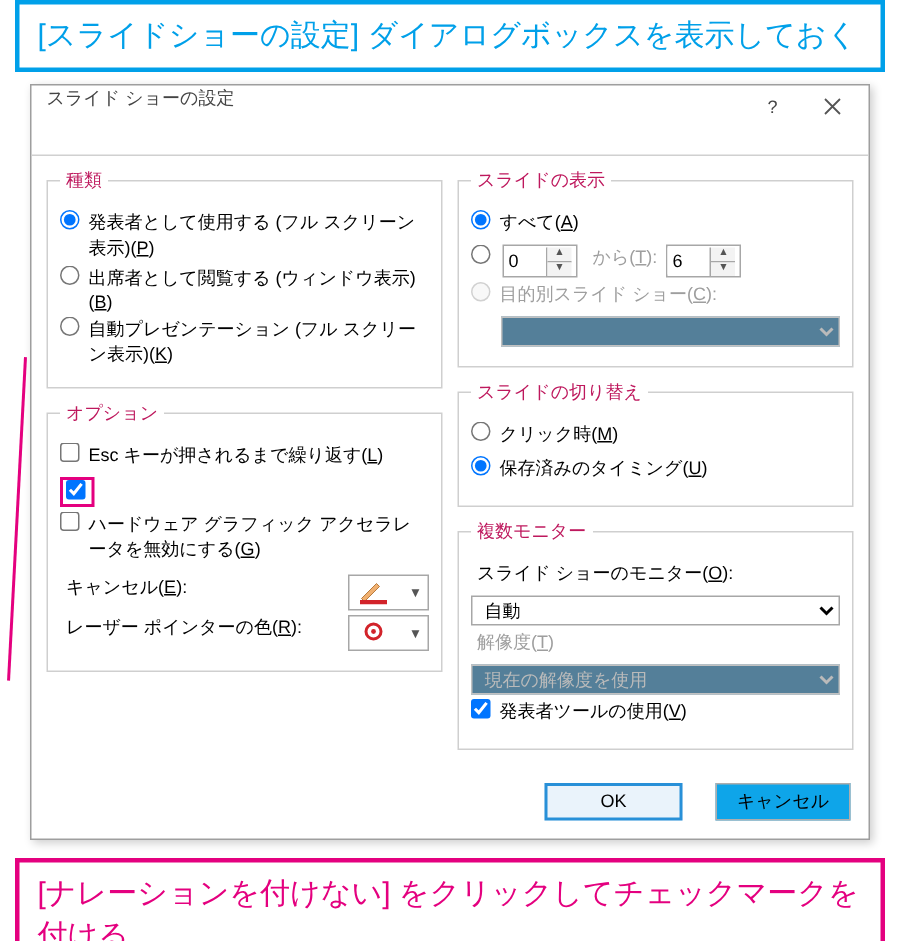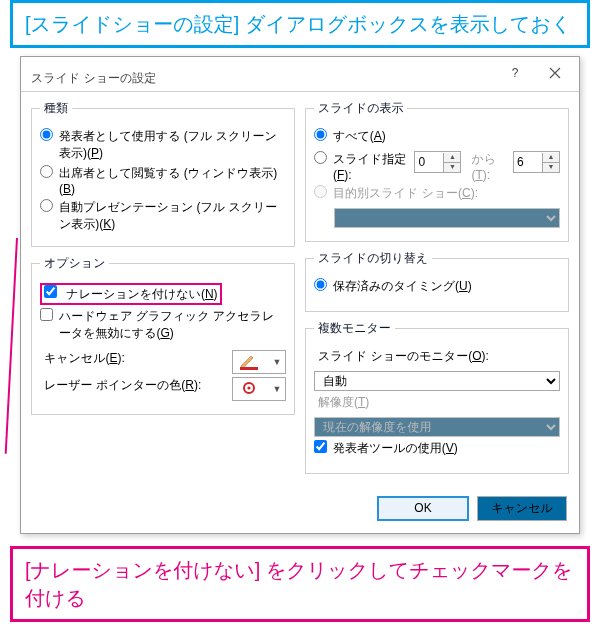--- a/index.html
+++ b/index.html
@@ -32,44 +32,44 @@
   .dialog {
     width: 558px;
     margin: 8px auto 12px auto;
     border: 1px solid #9e9e9e;
     box-shadow: 2px 2px 6px rgba(0,0,0,0.2);
     background: #fff;
     position: relative;
   }
   .titlebar {
     display: flex;
-    align-items: flex-end;
+    align-items: flex-start;
     height: 30px;
     border-bottom: 1px solid #d0d0d0;
-    padding: 0 4px 4px 10px;
+    padding: 0 4px 16px 10px;
   }
   .titlebar-title { flex: 1; color: #444; }
   .titlebar-btn {
     width: 40px; height: 28px;
     display: flex; align-items: center; justify-content: center;
     color: #444;
   }
   .titlebar-btn svg { stroke: #555; }
   .dialog-body {
     display: flex;
     padding: 8px 10px 6px 10px;
     gap: 10px;
   }
   .col { flex: 1; min-width: 0; }
   fieldset {
     border: 1px solid #cfcfcf;
     margin: 0 0 8px 0;
     padding: 8px 8px 10px 8px;
   }
-  legend { color: #0f172a; padding: 0 4px; font-size: 12px; }
+  legend { color: #be185d; padding: 0 4px; font-size: 12px; }
   .row { display: flex; align-items: flex-start; margin: 3px 0; min-height: 20px; }
   .row label { margin-left: 4px; }
   .indent { margin-left: 20px; }
   .hl { border: 2px solid #e4007f; padding: 0 2px; display: inline-block; }
   select, input[type=text] {
     border: 1px solid #a7a7a7;
     background: #fff;
     height: 20px;
     font-size: 12px;
     padding: 0 4px;
@@ -86,29 +86,29 @@
   .spin {
     display:inline-flex; align-items:center; border:1px solid #a7a7a7; height:20px; width:48px;
   }
   .spin input { border:0; width:28px; height:18px; padding:0 3px; }
   .spin .sbtns { display:flex; flex-direction:column; width:16px; border-left:1px solid #a7a7a7;}
   .spin .sbtn { height:9px; font-size:7px; line-height:7px; text-align:center; color:#555; background:#f3f3f3;}
   .spin .sbtn:first-child{border-bottom:1px solid #a7a7a7;}
   .disabled { color: #9e9e9e; }
   select.disabled, .spin.disabled { background:#0c4a6e; }
   .footer {
-    display:flex; justify-content:flex-end; gap:8px;
+    display:flex; justify-content:flex-end; gap:22px;
     padding: 8px 12px 12px 0;
   }
   .btn {
     min-width: 68px;
     padding: 3px 10px;
     text-align: center;
     border: 1px solid #adadad;
-    background: #0369a1;
+    background: #0ea5e9;
     font-size: 12px;
   }
   .btn-default { border: 2px solid #2890d8; background:#eaf3fb; }
   input[type=radio], input[type=checkbox]{ margin:0 2px 0 0; }
   .und { text-decoration: underline; }
 </style>
 </head>
 <body>
 
 <div class="callout callout-blue">[スライドショーの設定] ダイアログボックスを表示しておく</div>
@@ -143,22 +143,26 @@
             </div>
           <div class="row">
               <input type="radio" style="">
             <label><span>自動プレゼンテーション (フル スクリーン表示)(</span><span class="und">K</span><span>)</span></label>
             </div>
         </fieldset>
 
         <fieldset>
           <legend>オプション</legend>
           <div class="row">
+              <input type="checkbox" style="">
+            <label><span>Esc キーが押されるまで繰り返す(</span><span class="und">L</span><span>)</span></label>
+            </div>
+          <div class="row">
               <span class="hl"><input type="checkbox" checked="" style="">
-            <label><span>ナレーションを付けない(</span><span class="und">N</span><span>)</span></label></span>
+            </span>
             </div>
           <div class="row">
               <input type="checkbox" style="">
             <label><span>ハードウェア グラフィック アクセラレータを無効にする(</span><span class="und">G</span><span>)</span></label>
             </div>
 
           <div class="row" style="margin-top:8px; justify-content:space-between;">
             <label><span>キャンセル(</span><span class="und">E</span><span>):</span></label>
             <div class="combo">
               <span class="swatch">
@@ -187,21 +191,20 @@
 
       <div class="col">
         <fieldset>
           <legend>スライドの表示</legend>
           <div class="row">
               <input type="radio" checked="" style="">
             <label><span>すべて(</span><span class="und">A</span><span>)</span></label>
             </div>
           <div class="row">
             <input type="radio" style="">
-            <label><span>スライド指定(</span><span class="und">F</span><span>):</span></label>
             <div class="spin" style="margin:0 6px;">
               <input type="text" value="0" style="">
               <div class="sbtns">
                   <div class="sbtn">▲</div>
                   <div class="sbtn">▼</div>
                 </div>
             </div>
             <label class="disabled"><span>から(</span><span class="und">T</span><span>):</span></label>
             <div class="spin" style="margin-left:6px;">
               <input type="text" value="6" style="">
@@ -216,20 +219,24 @@
             <label><span>目的別スライド ショー(</span><span class="und">C</span><span>):</span></label>
             </div>
           <div class="row indent">
               <select disabled="" class="disabled" style="width:100%;"></select>
             </div>
         </fieldset>
 
         <fieldset>
           <legend>スライドの切り替え</legend>
           <div class="row">
+              <input type="radio" style="">
+            <label><span>クリック時(</span><span class="und">M</span><span>)</span></label>
+            </div>
+          <div class="row">
               <input type="radio" checked="" style="">
             <label><span>保存済みのタイミング(</span><span class="und">U</span><span>)</span></label>
             </div>
         </fieldset>
 
         <fieldset>
           <legend>複数モニター</legend>
           <div class="row">
               <label><span>スライド ショーのモニター(</span><span class="und">O</span><span>):</span></label>
             </div>

